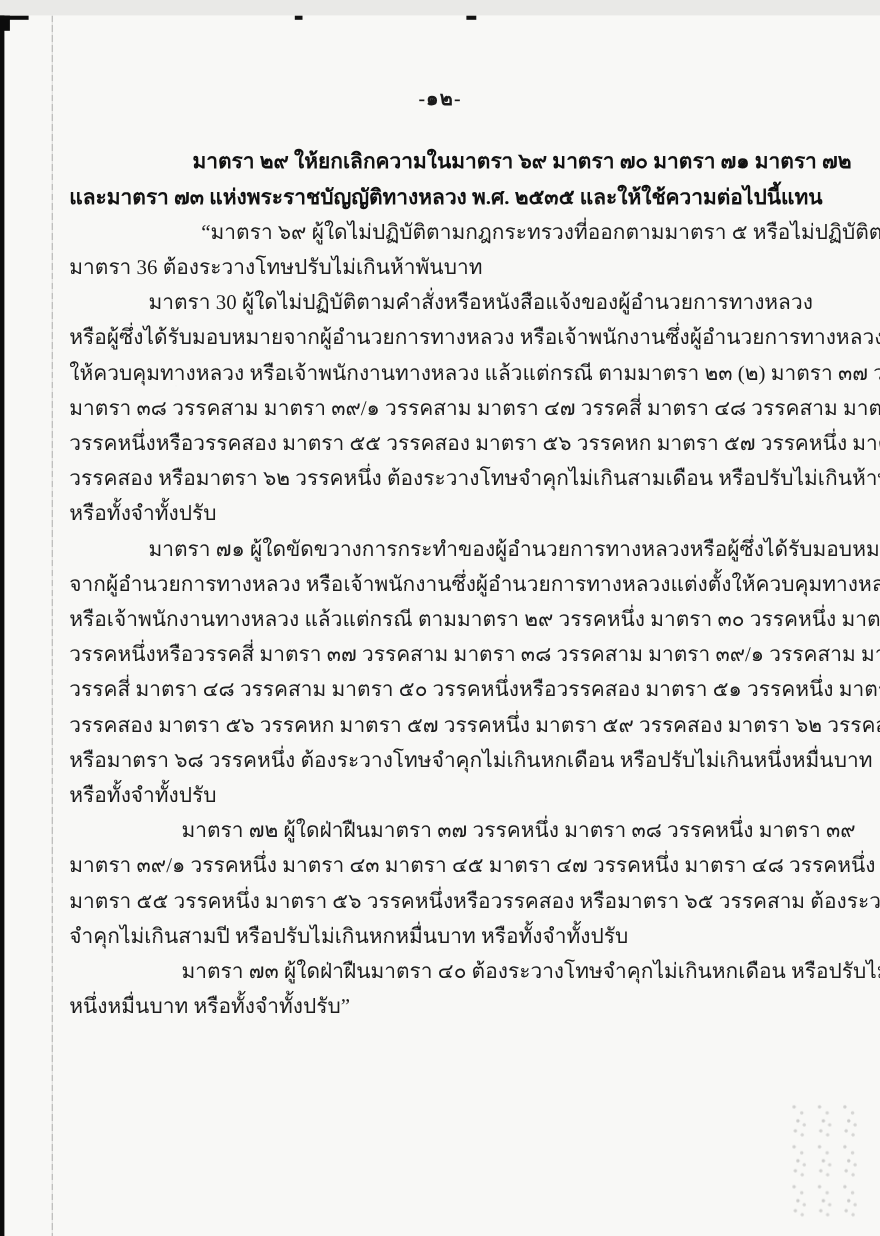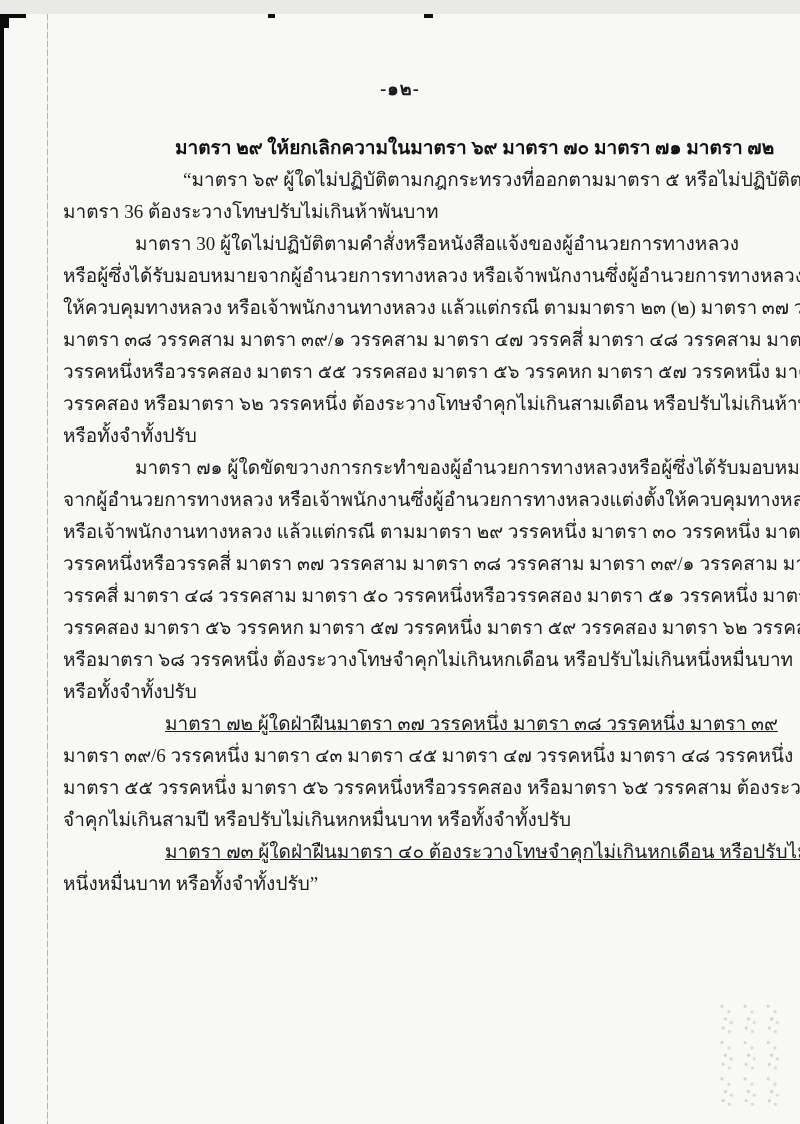--- a/index.html
+++ b/index.html
@@ -83,57 +83,58 @@
     width: 690px;
     font-size: 19px;
     line-height: 32px;
     color: #1c1c1c;
   }
   .line { white-space: nowrap; }
   .bold { font-weight: bold; color: #111; }
   .ind-a { text-indent: 112px; }  
   .ind-b { text-indent: 120px; }  
   .ind-c { text-indent: 72px; }   
-  .ind-d { text-indent: 102px; text-decoration: underline; }  
+  .ind-d { text-indent: 102px; }  
 </style>
 </head>
 <body>
 
 <div class="scan-page">
 
   <div class="edge-left"></div>
   <div class="edge-left-top"></div>
   <div class="edge-corner"></div>
   <div class="tick-top-1"></div>
   <div class="tick-top-2"></div>
   <div class="fold-line"></div>
   <div class="smudge-br"></div>
 
   <div class="page-number">-๑๒-</div>
 
   <div class="text-block">
     <div class="line bold ind-a">มาตรา ๒๙  ให้ยกเลิกความในมาตรา ๖๙ มาตรา ๗๐ มาตรา ๗๑ มาตรา ๗๒</div>
+    <div class="line bold">และมาตรา ๗๓ แห่งพระราชบัญญัติทางหลวง พ.ศ. ๒๕๓๕ และให้ใช้ความต่อไปนี้แทน</div>
     <div class="line ind-b">“มาตรา ๖๙ ผู้ใดไม่ปฏิบัติตามกฎกระทรวงที่ออกตามมาตรา ๕ หรือไม่ปฏิบัติตาม</div>
     <div class="line">มาตรา 36 ต้องระวางโทษปรับไม่เกินห้าพันบาท</div>
     <div class="line ind-c">มาตรา 30 ผู้ใดไม่ปฏิบัติตามคำสั่งหรือหนังสือแจ้งของผู้อำนวยการทางหลวง</div>
     <div class="line">หรือผู้ซึ่งได้รับมอบหมายจากผู้อำนวยการทางหลวง หรือเจ้าพนักงานซึ่งผู้อำนวยการทางหลวงแต่งตั้ง</div>
     <div class="line">ให้ควบคุมทางหลวง หรือเจ้าพนักงานทางหลวง แล้วแต่กรณี ตามมาตรา ๒๓ (๒) มาตรา ๓๗ วรรคสาม</div>
     <div class="line">มาตรา ๓๘ วรรคสาม มาตรา ๓๙/๑ วรรคสาม มาตรา ๔๗ วรรคสี่ มาตรา ๔๘ วรรคสาม มาตรา ๕๐</div>
     <div class="line">วรรคหนึ่งหรือวรรคสอง มาตรา ๕๕ วรรคสอง มาตรา ๕๖ วรรคหก มาตรา ๕๗ วรรคหนึ่ง มาตรา ๕๙</div>
     <div class="line">วรรคสอง หรือมาตรา ๖๒ วรรคหนึ่ง ต้องระวางโทษจำคุกไม่เกินสามเดือน หรือปรับไม่เกินห้าพันบาท</div>
     <div class="line">หรือทั้งจำทั้งปรับ</div>
     <div class="line ind-c">มาตรา ๗๑ ผู้ใดขัดขวางการกระทำของผู้อำนวยการทางหลวงหรือผู้ซึ่งได้รับมอบหมาย</div>
     <div class="line">จากผู้อำนวยการทางหลวง หรือเจ้าพนักงานซึ่งผู้อำนวยการทางหลวงแต่งตั้งให้ควบคุมทางหลวง</div>
     <div class="line">หรือเจ้าพนักงานทางหลวง แล้วแต่กรณี ตามมาตรา ๒๙ วรรคหนึ่ง มาตรา ๓๐ วรรคหนึ่ง มาตรา ๓๒</div>
     <div class="line">วรรคหนึ่งหรือวรรคสี่ มาตรา ๓๗ วรรคสาม มาตรา ๓๘ วรรคสาม มาตรา ๓๙/๑ วรรคสาม มาตรา ๔๗</div>
     <div class="line">วรรคสี่ มาตรา ๔๘ วรรคสาม มาตรา ๕๐ วรรคหนึ่งหรือวรรคสอง มาตรา ๕๑ วรรคหนึ่ง มาตรา ๕๕</div>
     <div class="line">วรรคสอง มาตรา ๕๖ วรรคหก มาตรา ๕๗ วรรคหนึ่ง มาตรา ๕๙ วรรคสอง มาตรา ๖๒ วรรคสอง</div>
     <div class="line">หรือมาตรา ๖๘ วรรคหนึ่ง ต้องระวางโทษจำคุกไม่เกินหกเดือน หรือปรับไม่เกินหนึ่งหมื่นบาท</div>
     <div class="line">หรือทั้งจำทั้งปรับ</div>
     <div class="line ind-d">มาตรา ๗๒ ผู้ใดฝ่าฝืนมาตรา ๓๗ วรรคหนึ่ง มาตรา ๓๘ วรรคหนึ่ง มาตรา ๓๙</div>
-    <div class="line">มาตรา ๓๙/6 วรรคหนึ่ง มาตรา ๔๓ มาตรา ๔๕ มาตรา ๔๗ วรรคหนึ่ง มาตรา ๔๘ วรรคหนึ่ง</div>
+    <div class="line">มาตรา ๓๙/๑ วรรคหนึ่ง มาตรา ๔๓ มาตรา ๔๕ มาตรา ๔๗ วรรคหนึ่ง มาตรา ๔๘ วรรคหนึ่ง</div>
     <div class="line">มาตรา ๕๕ วรรคหนึ่ง มาตรา ๕๖ วรรคหนึ่งหรือวรรคสอง หรือมาตรา ๖๕ วรรคสาม ต้องระวางโทษ</div>
     <div class="line">จำคุกไม่เกินสามปี หรือปรับไม่เกินหกหมื่นบาท หรือทั้งจำทั้งปรับ</div>
     <div class="line ind-d">มาตรา ๗๓ ผู้ใดฝ่าฝืนมาตรา ๔๐ ต้องระวางโทษจำคุกไม่เกินหกเดือน หรือปรับไม่เกิน</div>
     <div class="line">หนึ่งหมื่นบาท หรือทั้งจำทั้งปรับ”</div>
   </div>
 
 </div>
 
 </body></html>

